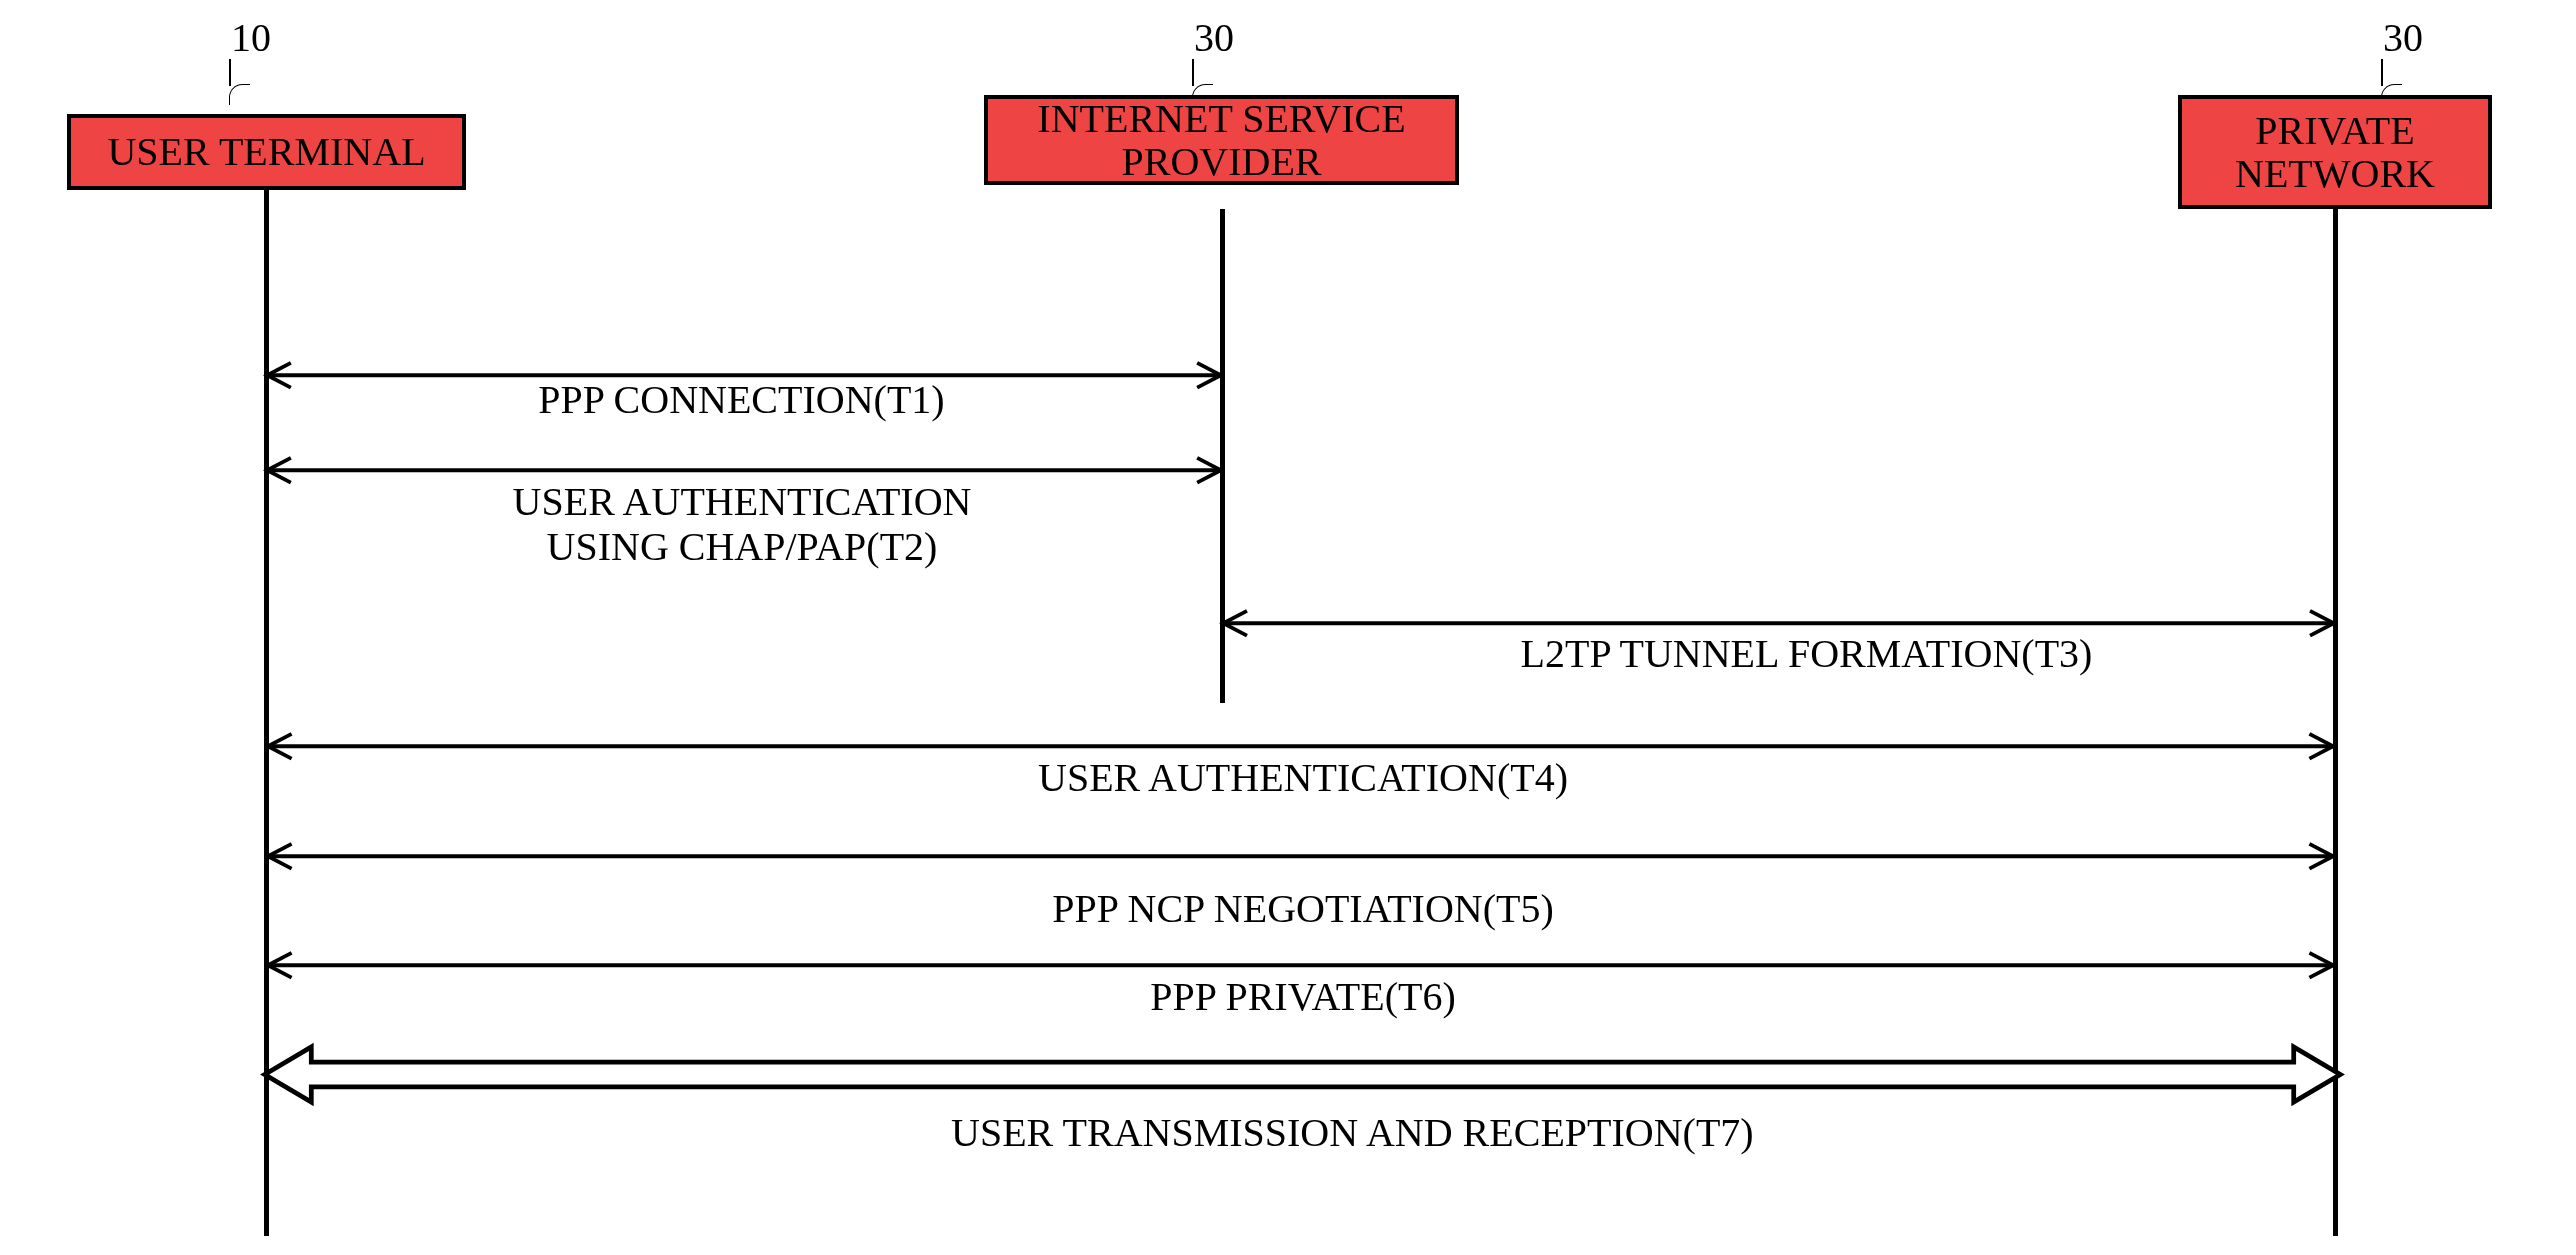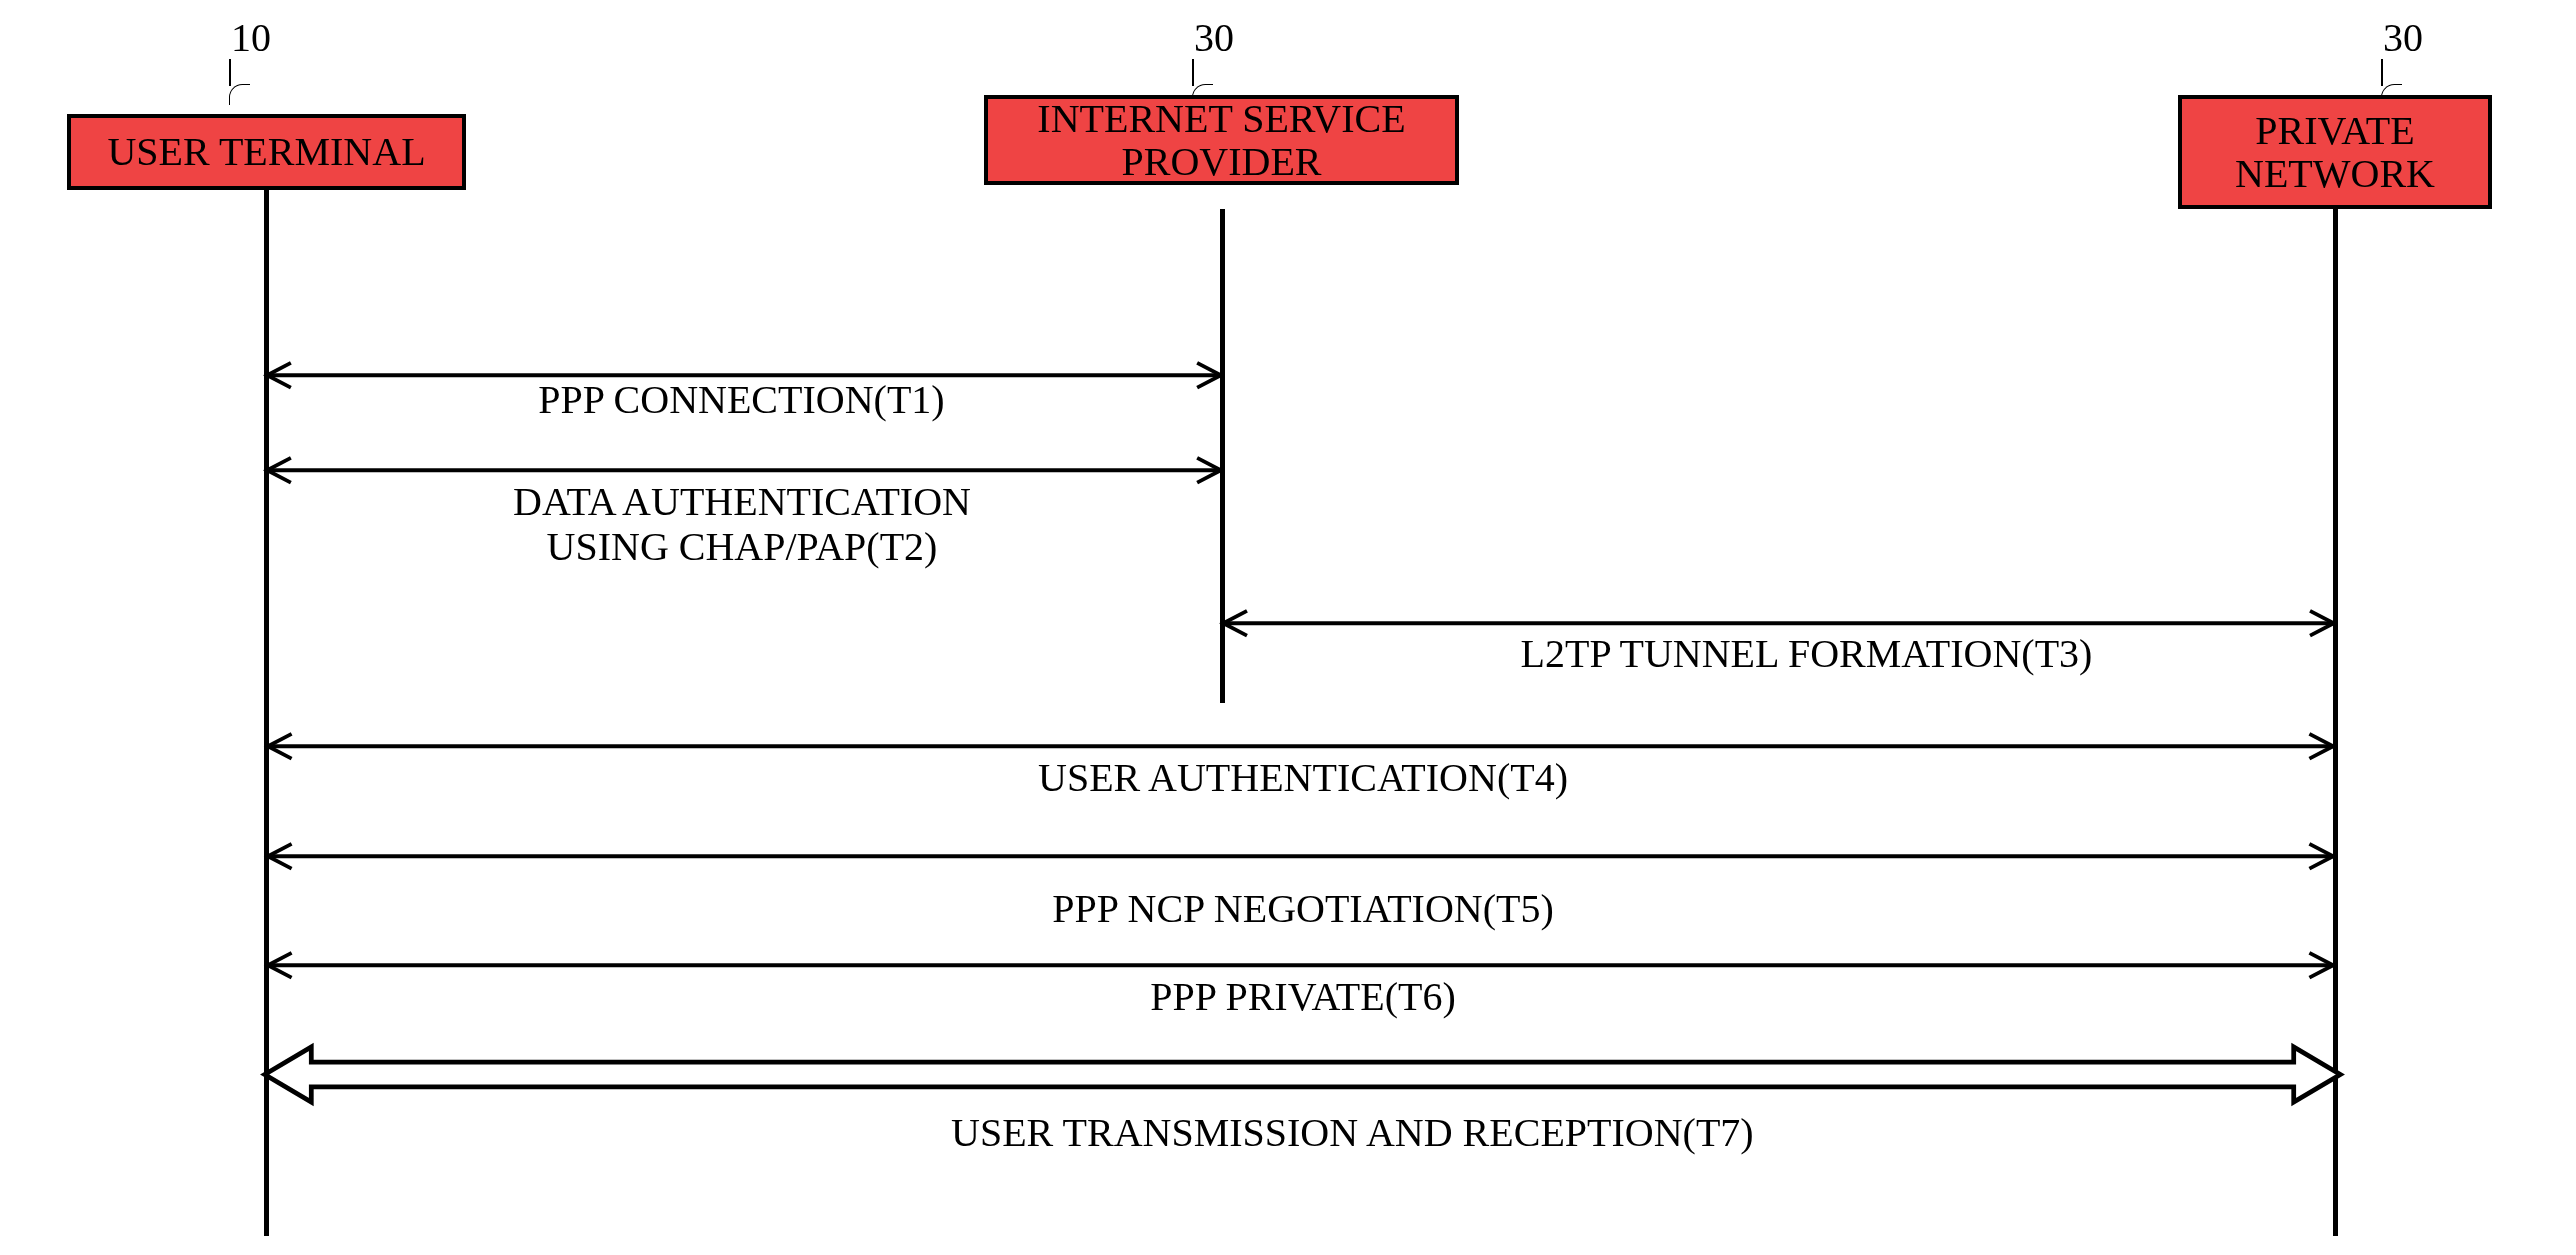--- a/index.html
+++ b/index.html
@@ -92,21 +92,21 @@
   <polyline points="28,2 3,15 28,28" fill="none" stroke="#000" stroke-width="4"></polyline>
   <polyline points="982,2 1007,15 982,28" fill="none" stroke="#000" stroke-width="4"></polyline>
 </svg>
 <div class="msg-label" style="left:418px; top:378px; width:647px;">PPP CONNECTION(T1)</div>
 
 <svg class="arrow" style="left:264px; top:456px;" width="960" height="28.5" viewBox="0 0 1010 30">
   <line x1="3" y1="15" x2="1007" y2="15" stroke="#000" stroke-width="4"></line>
   <polyline points="28,2 3,15 28,28" fill="none" stroke="#000" stroke-width="4"></polyline>
   <polyline points="982,2 1007,15 982,28" fill="none" stroke="#000" stroke-width="4"></polyline>
 </svg>
-<div class="msg-label" style="left:352px; top:480px; width:780px;">DATA AUTHENTICATION
+<div class="msg-label" style="left:352px; top:480px; width:780px;">USER AUTHENTICATION
 USING CHAP/PAP(T2)</div>
 
 <svg class="arrow" style="left:1220px; top:609px;" width="1117" height="28.5" viewBox="0 0 1175 30">
   <line x1="3" y1="15" x2="1172" y2="15" stroke="#000" stroke-width="4"></line>
   <polyline points="28,2 3,15 28,28" fill="none" stroke="#000" stroke-width="4"></polyline>
   <polyline points="1147,2 1172,15 1147,28" fill="none" stroke="#000" stroke-width="4"></polyline>
 </svg>
 <div class="msg-label" style="left:1445px; top:632px; width:723px;">L2TP TUNNEL FORMATION(T3)</div>
 
 <svg class="arrow" style="left:264px; top:732px;" width="2073" height="28.5" viewBox="0 0 2180 30">

